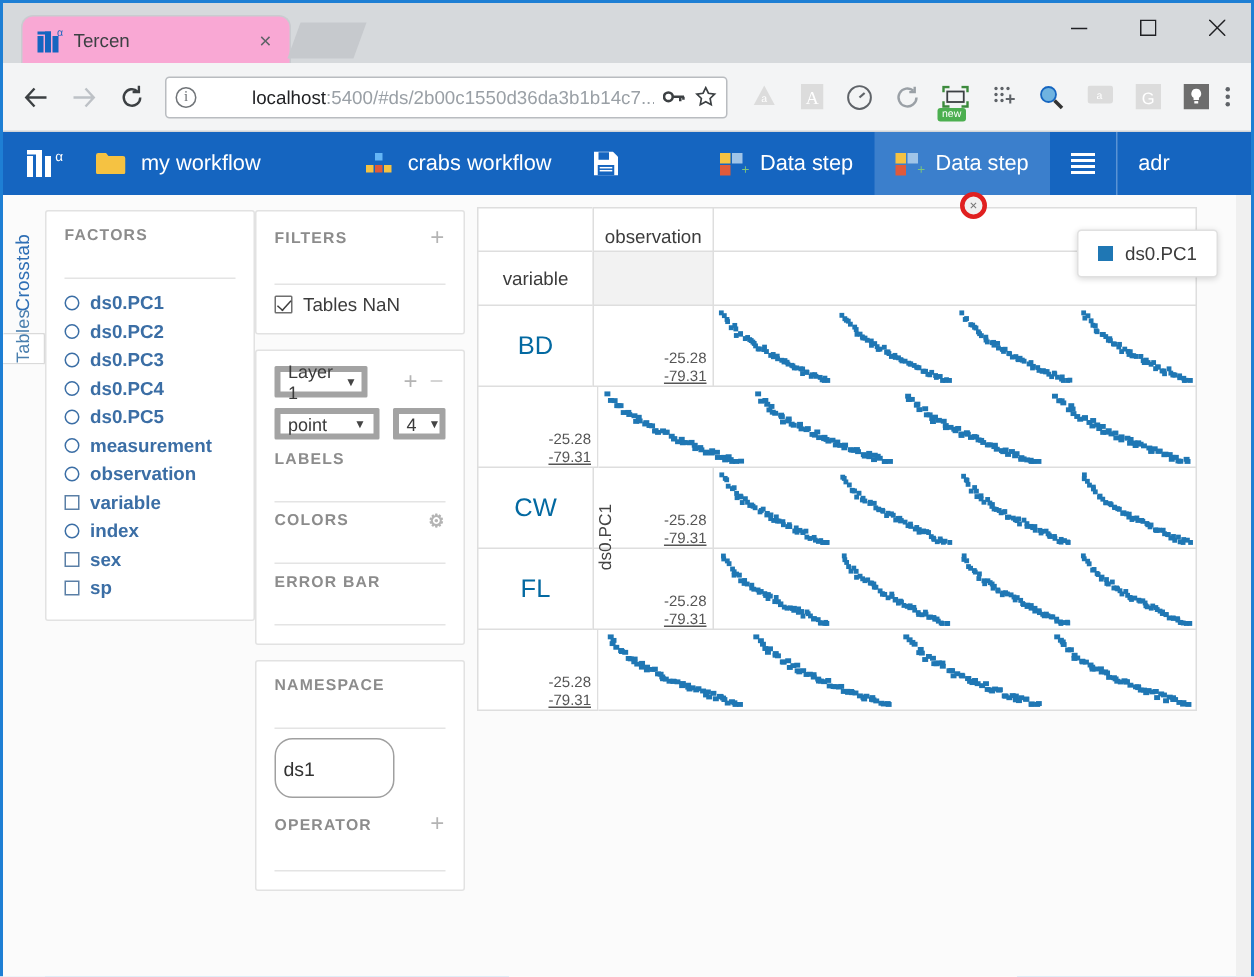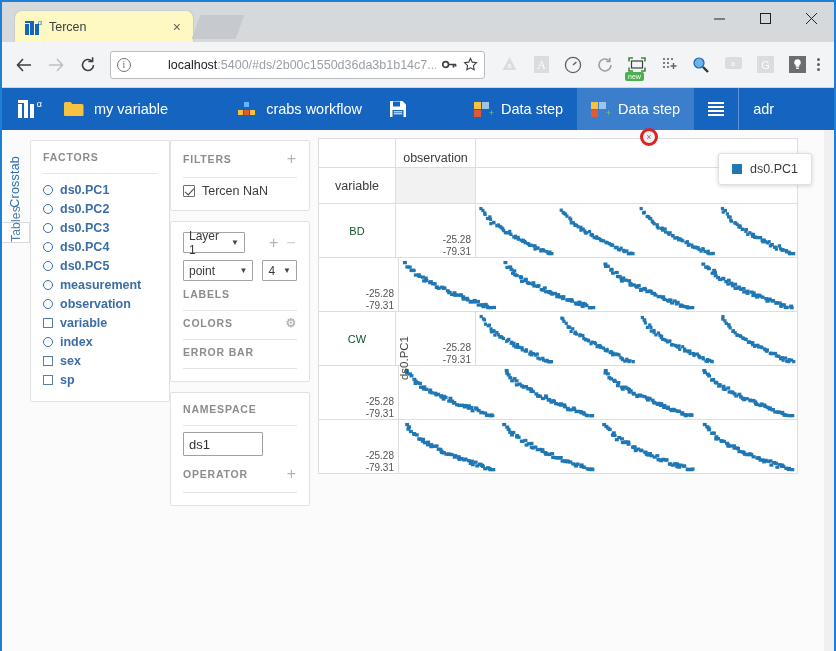--- a/index.html
+++ b/index.html
@@ -20,21 +20,21 @@
   .tabstrip {
     height: 40px;
     background: #d6d9dc;
     position: relative;
     display: flex;
     align-items: flex-end;
   }
   .tab {
     margin-left: 12px;
     width: 180px; height: 32px;
-    background: #fef9c3;
+    background: #f9a8d4;
     border-radius: 8px 8px 0 0;
     display: flex; align-items: center;
     padding: 0 8px;
     position: relative;
     border: 1px solid #c9ccd0;
     border-bottom: none;
   }
   .tab-favicon {
     width: 18px; height: 16px;
     margin-right: 8px;
@@ -183,21 +183,21 @@
     background: #fff;
     border: 1px solid #e2e2e2;
     border-radius: 2px;
     padding: 10px 12px 12px;
     margin-bottom: 10px;
   }
   .card-hd {
     font-size: 10.5px; color: #8c8c8c;
     letter-spacing: .8px; font-weight: bold;
     border-bottom: 1px solid #e4e4e4;
-    padding-bottom: 10px; margin-bottom: 6px;
+    padding-bottom: 22px; margin-bottom: 6px;
     display: flex; align-items: center; justify-content: space-between;
   }
   .plus-gray { color: #b4b4b4; font-size: 16px; line-height: 1; font-weight: normal;}
   .minus-gray { color: #cfcfcf; font-size: 16px; line-height: 1; }
   .gear { color: #b4b4b4; font-size: 12px; line-height: 1; }
 
   .factor {
     display: flex; align-items: center;
     font-size: 12.5px; color: #3b6ea5;
     font-weight: bold;
@@ -220,36 +220,36 @@
   }
   .cbox-on:after {
     content: ""; position: absolute;
     left: 3px; top: 0px; width: 4px; height: 8px;
     border: solid #3d3d3d; border-width: 0 1.8px 1.8px 0;
     transform: rotate(42deg);
   }
 
   .ctrl-row { display: flex; align-items: center; margin-bottom: 7px; }
   .sel {
-    border: 1px solid #a3a3a3; background: #fff;
+    border: 4px solid #a3a3a3; background: #fff;
     font-size: 12px; color: #3b3b3b;
     height: 21px; padding: 0 5px;
     display: flex; align-items: center; justify-content: space-between;
     border-radius: 1px;
   }
   .sel .caret { font-size: 8px; margin-left: 8px; color: #444; }
 
   .ns-input {
     border: 1px solid #a0a0a0; background: #fff;
-    height: 24px; width: 80px;
+    height: 40px; width: 80px;
     font-size: 13px; color: #333;
     padding: 0 5px;
     display: flex; align-items: center;
     margin-bottom: 10px;
-    border-radius: 1px;
+    border-radius: 12px;
   }
 
   .runcard {
     background: #fff; border: 1px solid #e2e2e2;
     padding: 16px 12px;
     display: flex; justify-content: center;
   }
   .runbtn {
     border: 1px solid #bdbdbd; background: #fff;
     font-size: 14px; color: #444;
@@ -293,32 +293,32 @@
     font-size: 12.5px; color: #3b3b3b; background: #fff;
   }
   .var-blank { width: 81px; border: 1px solid #dedede; border-top: none; background: #f2f2f2; }
   .var-rest { flex: 1; border: 1px solid #dedede; border-top: none; border-left: none; background: #fff; }
 
   .plot-row { display: flex; height: 54px; }
   .rowlabel {
     width: 77px;
     border: 1px solid #dedede; border-top: none; border-right: none;
     display: flex; align-items: center; justify-content: center;
-    font-size: 11px; color: #14532d; background: #fff;
+    font-size: 17px; color: #0369a1; background: #fff;
   }
   .axiscell {
     width: 81px; position: relative;
     border: 1px solid #dedede; border-top: none; background: #fff;
   }
   .tickmax, .tickmin {
     position: absolute; right: 4px;
     font-size: 10px; color: #555;
   }
   .tickmax { top: 0px; margin-top: 30px; }
-  .tickmin { bottom: 0px; }
+  .tickmin { bottom: 0px; text-decoration: underline; }
   .plotcell {
     flex: 1; position: relative; background: #fff;
     border: 1px solid #dedede; border-top: none; border-left: none;
     overflow: hidden;
   }
   .plotcell svg { display: block; width: 100%; height: 100%; }
 
   .ylabel {
     position: absolute;
     left: 80px;
@@ -521,21 +521,21 @@
         <span class="logo-alpha">α</span>
       </span>
     </div>
 
     <div class="ab-item">
       <span class="ab-icon">
         <svg width="20" height="16" viewBox="0 0 20 16">
             <path d="M0 2.5A1.5 1.5 0 0 1 1.5 1h5.2l1.6 2H18a1.5 1.5 0 0 1 1.5 1.5V14a1 1 0 0 1-1 1H1a1 1 0 0 1-1-1z" fill="#f5c242"></path>
           </svg>
       </span>
-      <span>my variable</span>
+      <span>my workflow</span>
     </div>
 
     <div class="ab-item" style="margin-left:42px">
       <span class="ab-icon">
         <svg width="18" height="16" viewBox="0 0 18 16">
             <rect x="6" y="1" width="5" height="5" fill="#64b5f6"></rect>
             <rect x="0" y="9" width="5" height="5" fill="#f5c242"></rect>
             <rect x="6" y="9" width="5" height="5" fill="#e05a3a"></rect>
             <rect x="12" y="9" width="5" height="5" fill="#f5c242"></rect>
           </svg>
@@ -655,21 +655,21 @@
 
     <div class="panelcol">
 
       <div class="card">
         <div class="card-hd">
           <span>FILTERS</span>
           <span class="plus-gray">+</span>
         </div>
         <div class="filt-row">
           <span class="cbox-on"></span>
-          <span>Tercen NaN</span>
+          <span>Tables NaN</span>
         </div>
       </div>
 
       <div class="card">
         <div class="ctrl-row">
           <div class="sel" style="width:62px">
             <span>Layer 1</span>
             <span class="caret">▼</span>
           </div>
           <span class="plus-gray" style="margin-left:24px">+</span>
@@ -1355,20 +1355,21 @@
                 <rect x="309.0" y="43.6" width="3.2" height="3.2" fill="#1f77b4"></rect>
                 <rect x="310.1" y="46.7" width="3.2" height="3.2" fill="#1f77b4"></rect>
                 <rect x="312.5" y="45.2" width="3.2" height="3.2" fill="#1f77b4"></rect>
                 <rect x="312.1" y="47.1" width="3.2" height="3.2" fill="#1f77b4"></rect>
                 <rect x="315.0" y="45.6" width="3.2" height="3.2" fill="#1f77b4"></rect>
                 <rect x="317.1" y="47.1" width="3.2" height="3.2" fill="#1f77b4"></rect>
               </svg>
             </div>
           </div>
           <div class="plot-row">
+            <div class="rowlabel">FL</div>
             <div class="axiscell">
               <div class="tickmax">-25.28</div>
               <div class="tickmin">-79.31</div>
             </div>
             <div class="plotcell">
               <svg viewBox="0 0 322 52" preserveAspectRatio="none">
                 <rect x="4.7" y="3.0" width="3.2" height="3.2" fill="#1f77b4"></rect>
                 <rect x="4.9" y="4.9" width="3.2" height="3.2" fill="#1f77b4"></rect>
                 <rect x="7.3" y="6.2" width="3.2" height="3.2" fill="#1f77b4"></rect>
                 <rect x="8.5" y="8.0" width="3.2" height="3.2" fill="#1f77b4"></rect>

